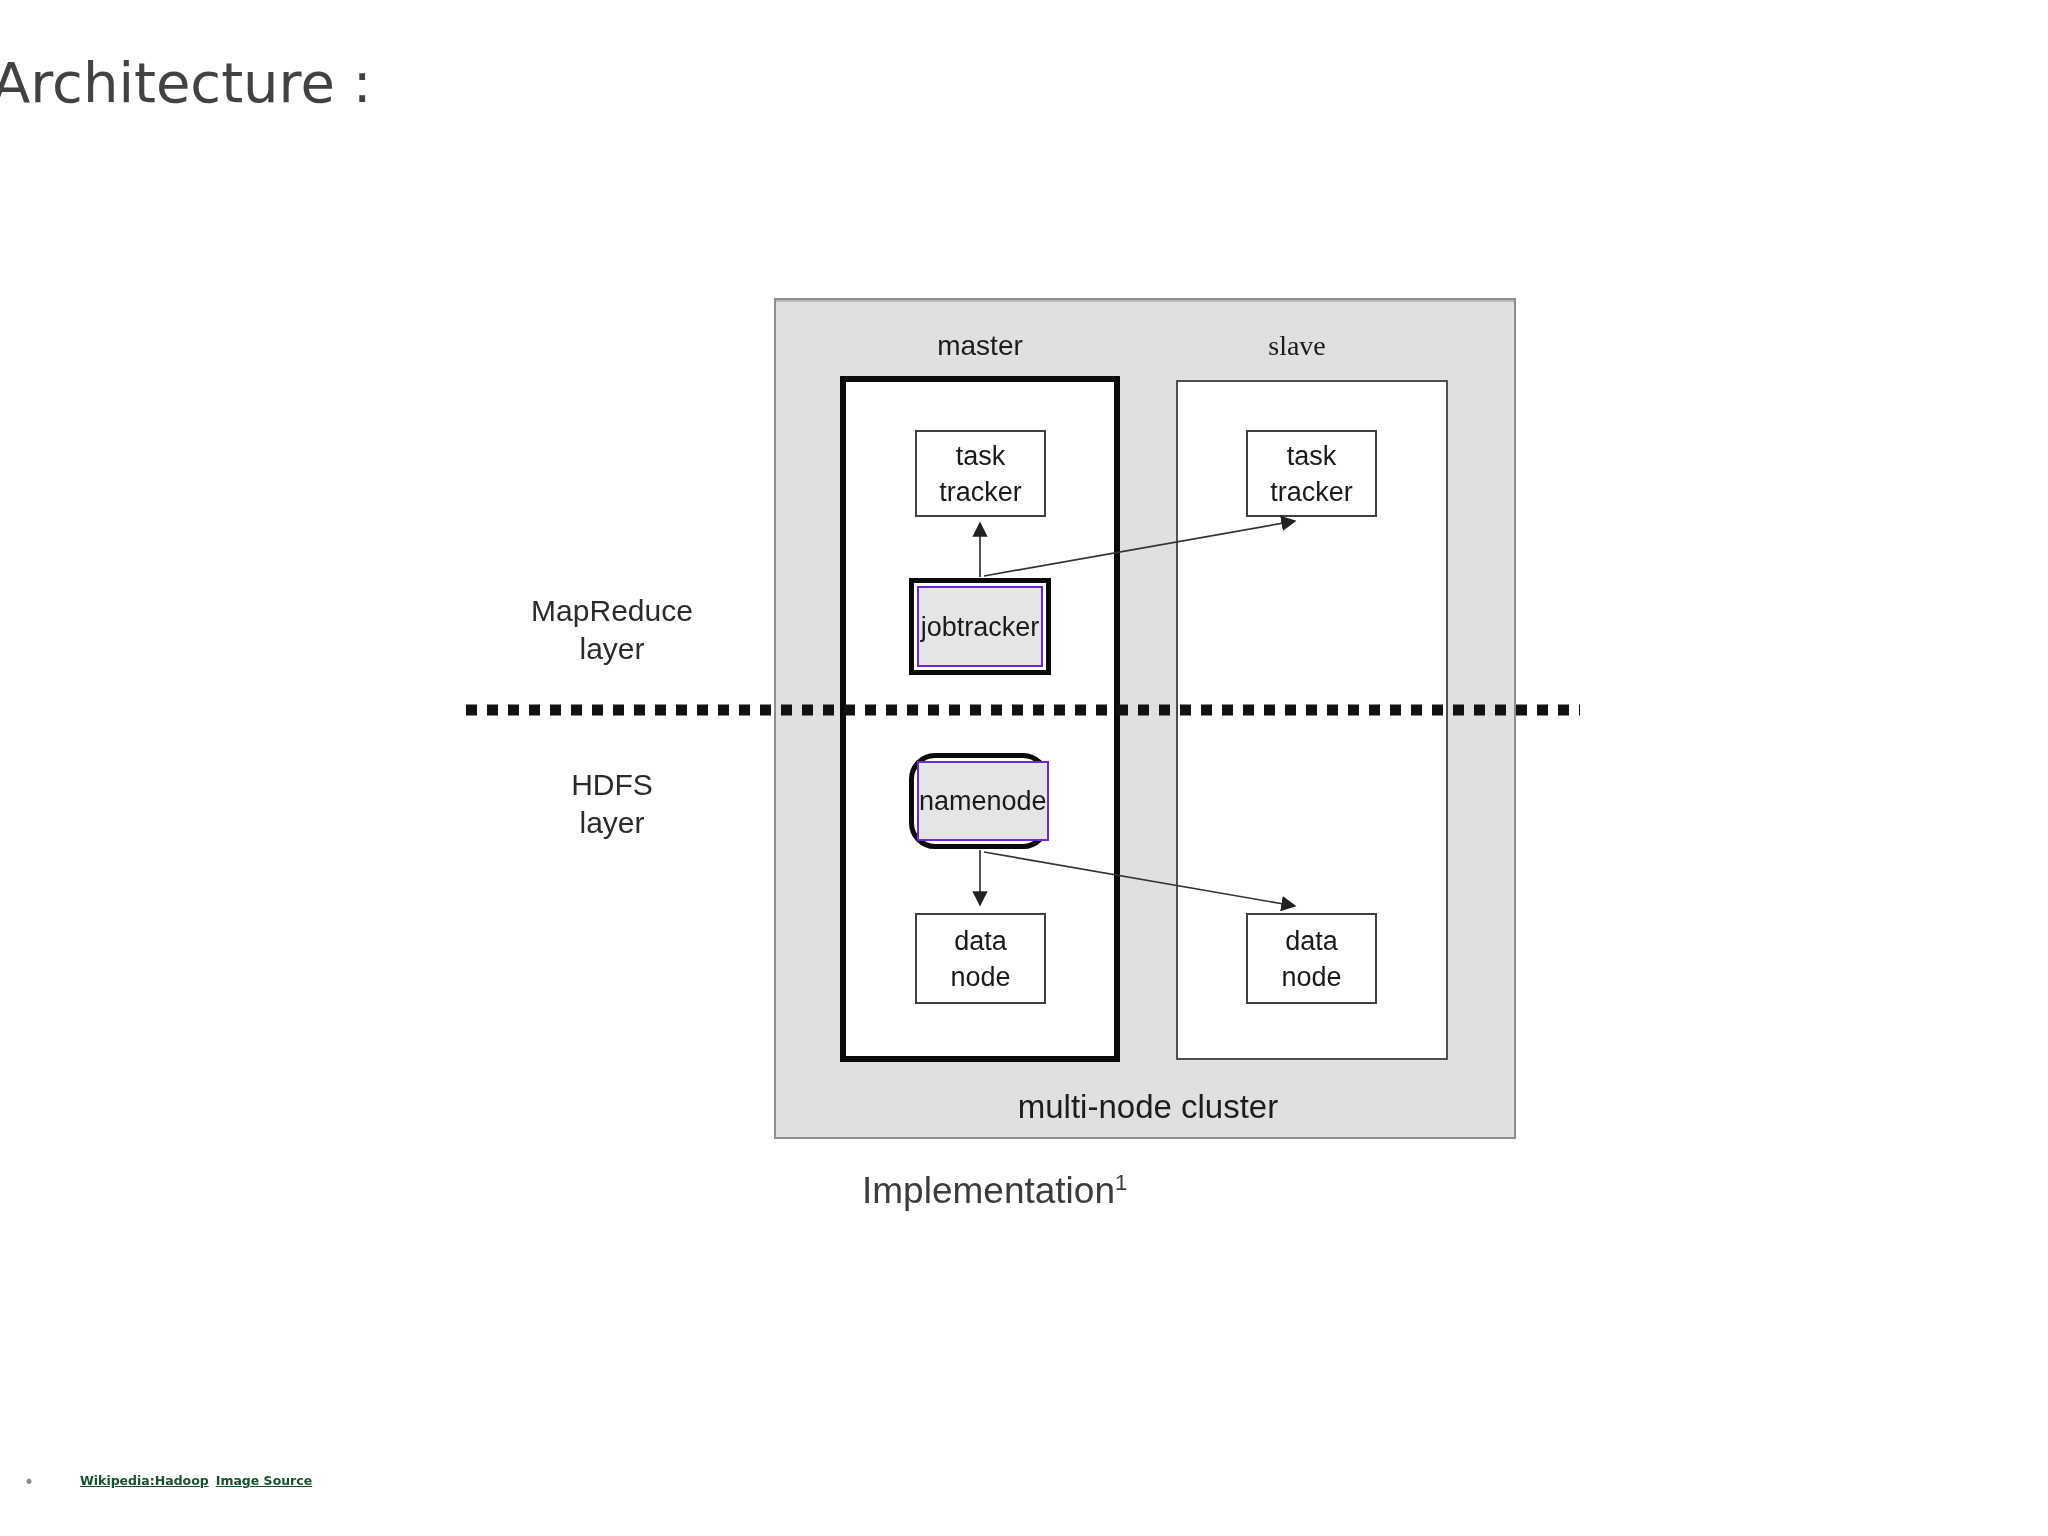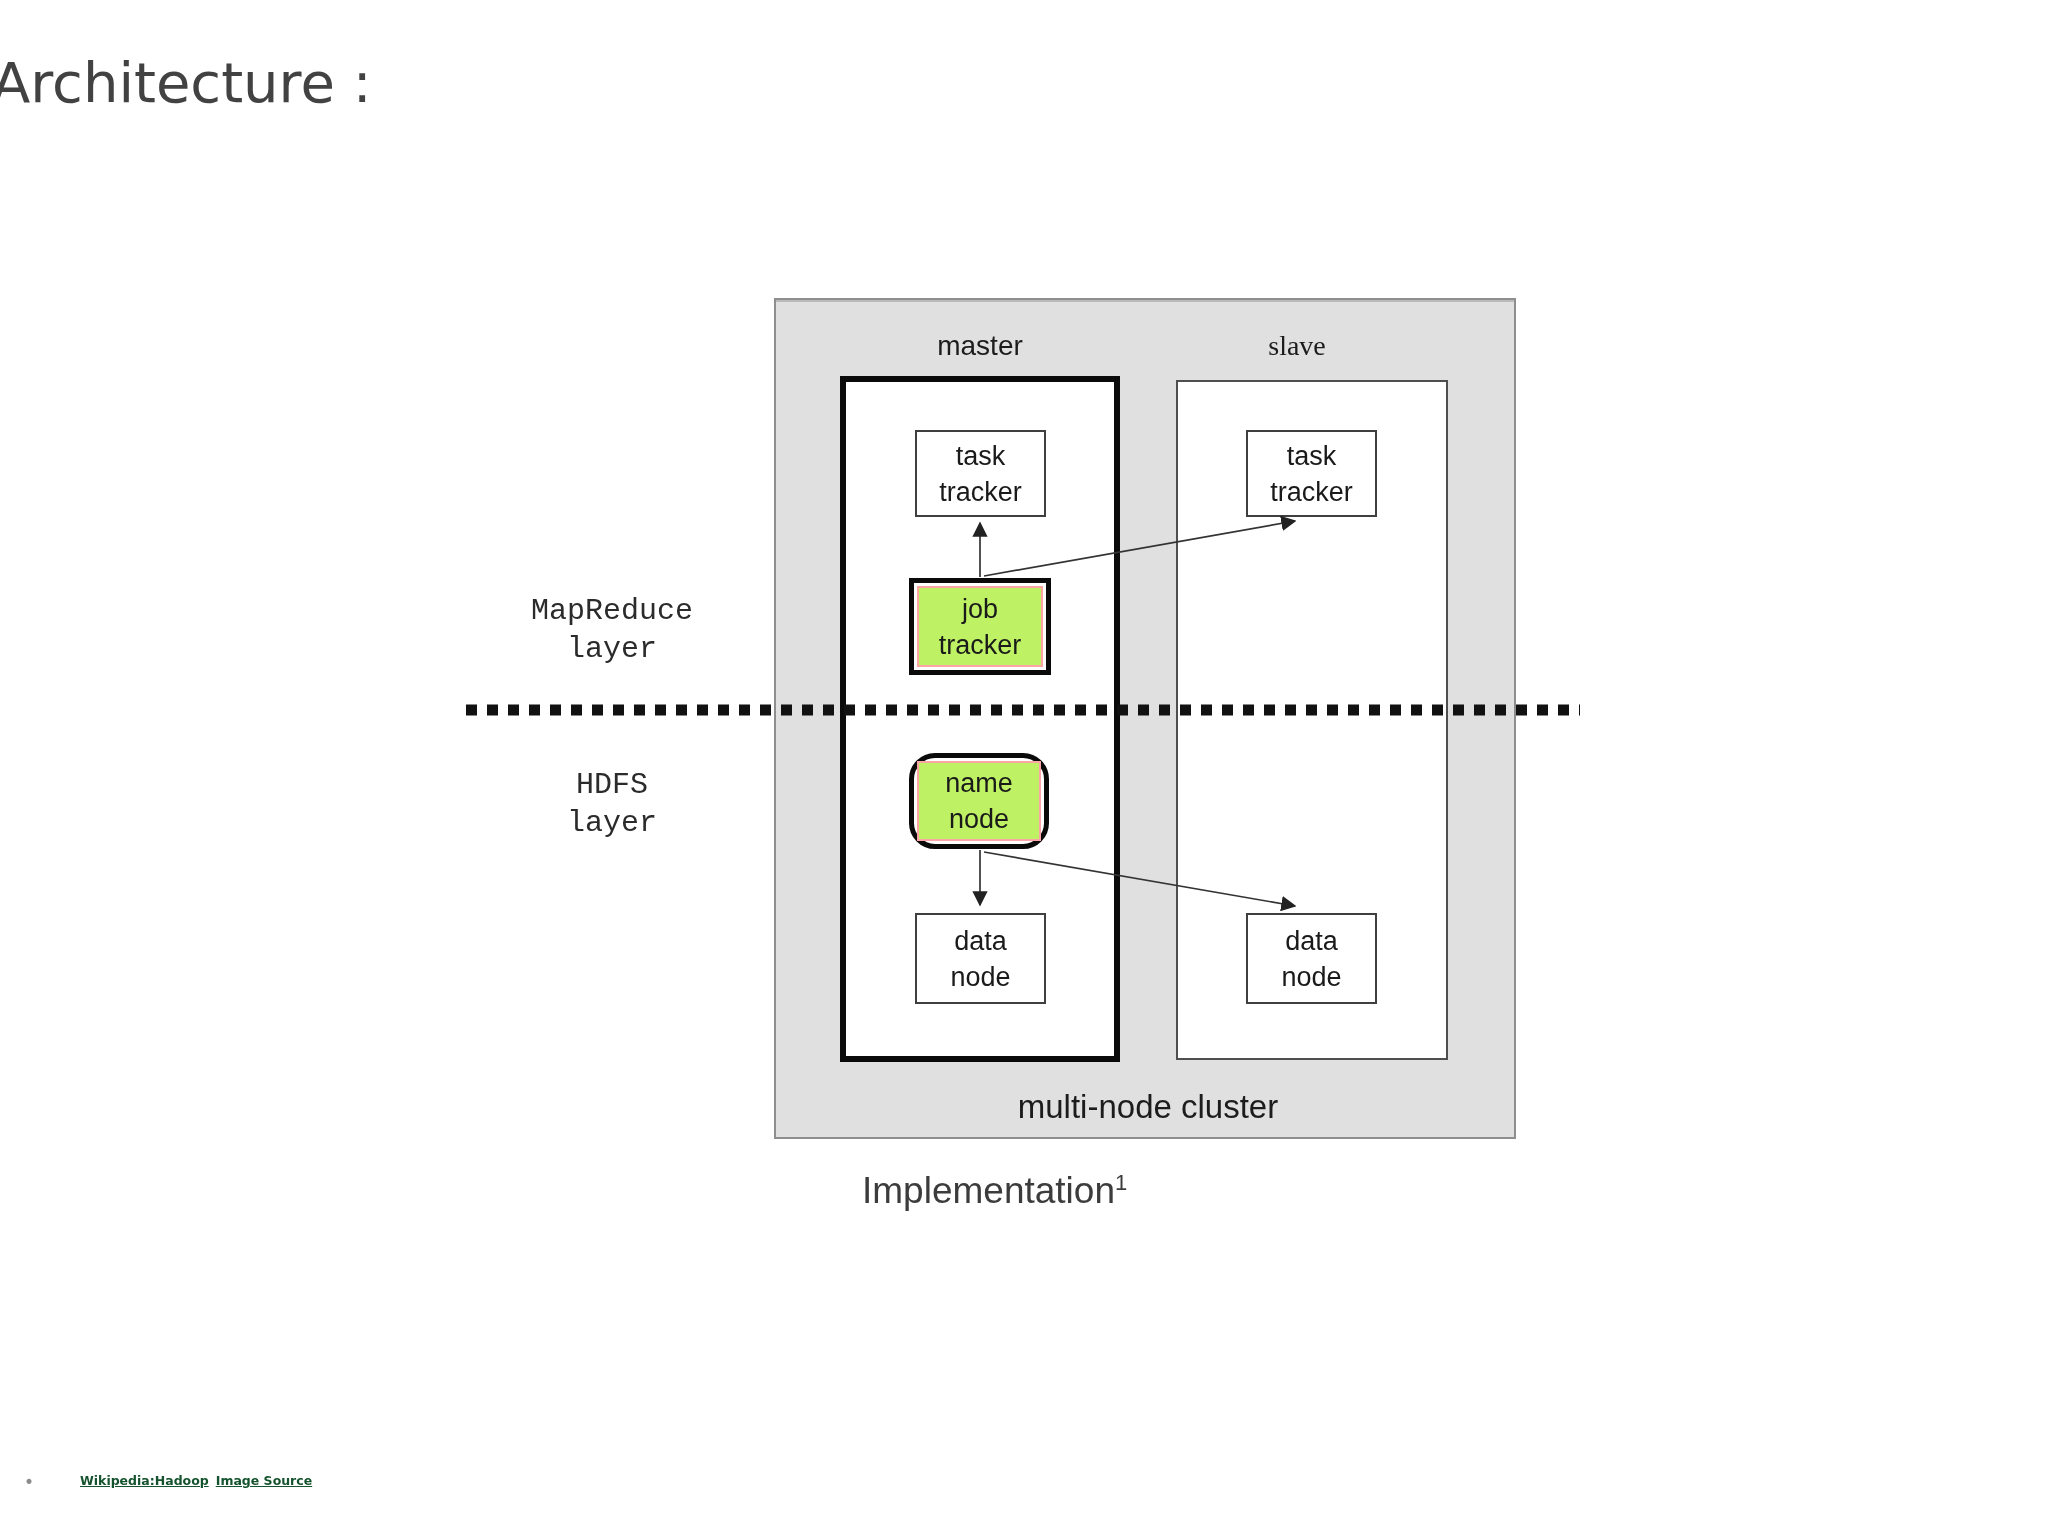--- a/index.html
+++ b/index.html
@@ -61,34 +61,34 @@
 
   
   .node-thick {
     border: 5px solid #0a0a0a;
     background: #ffffff;
     padding: 3px;
     display: flex;
   }
   .node-thick .inner {
     flex: 1;
-    border: 2px solid #fca5a5;
-    background: #bef264;
-    display: flex; flex-direction: column;
+    border: 2px solid #6d28d9;
+    background: #e5e5e5;
+    display: flex; flex-direction: row;
     align-items: center; justify-content: center;
     font-size: 27px; line-height: 36px; color: #1a1a1a;
     text-align: center;
   }
   .node-thick.jt { left: 909px; top: 578px; width: 142px; height: 97px; }
   .node-thick.nn { left: 909px; top: 753px; width: 140px; height: 96px; border-radius: 26px; }
 
   .layer-label {
     left: 482px; width: 260px;
     text-align: center;
-    font-size: 30px; line-height: 38px; color: #2b2b2b; font-family: Liberation Mono, monospace;
+    font-size: 30px; line-height: 38px; color: #2b2b2b;
   }
   .layer-label.mapreduce { top: 592px; }
   .layer-label.hdfs      { top: 766px; }
 
   .cluster-label {
     left: 958px; top: 1088px; width: 380px;
     text-align: center;
     font-size: 33px; color: #1c1c1c;
   }
 

